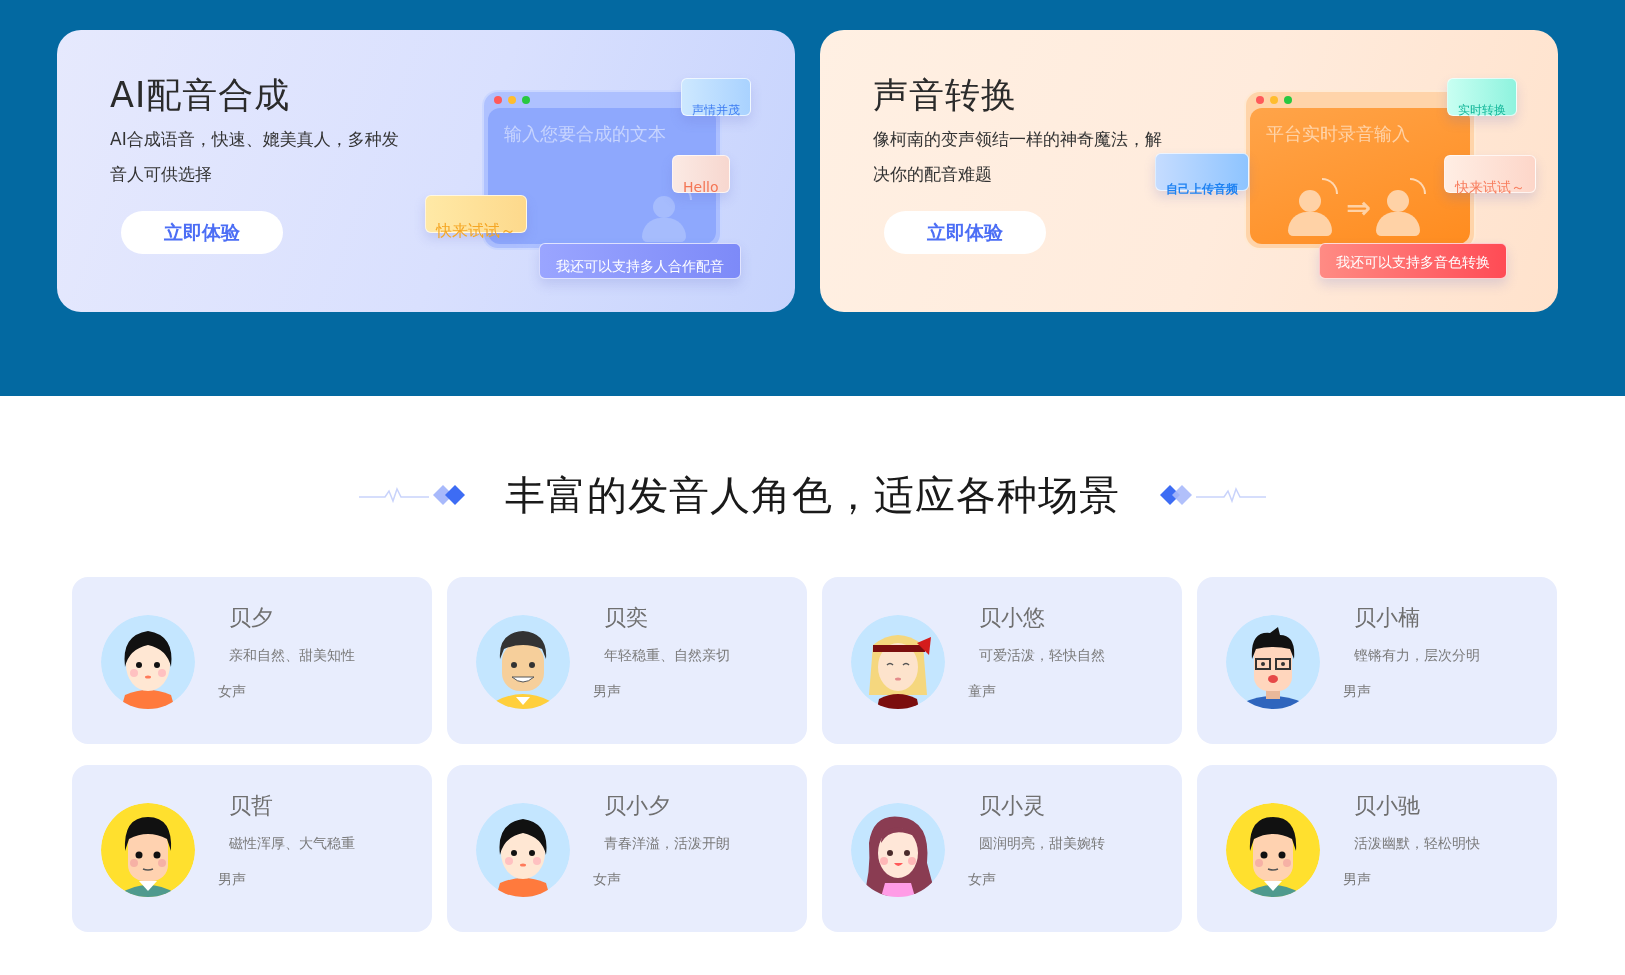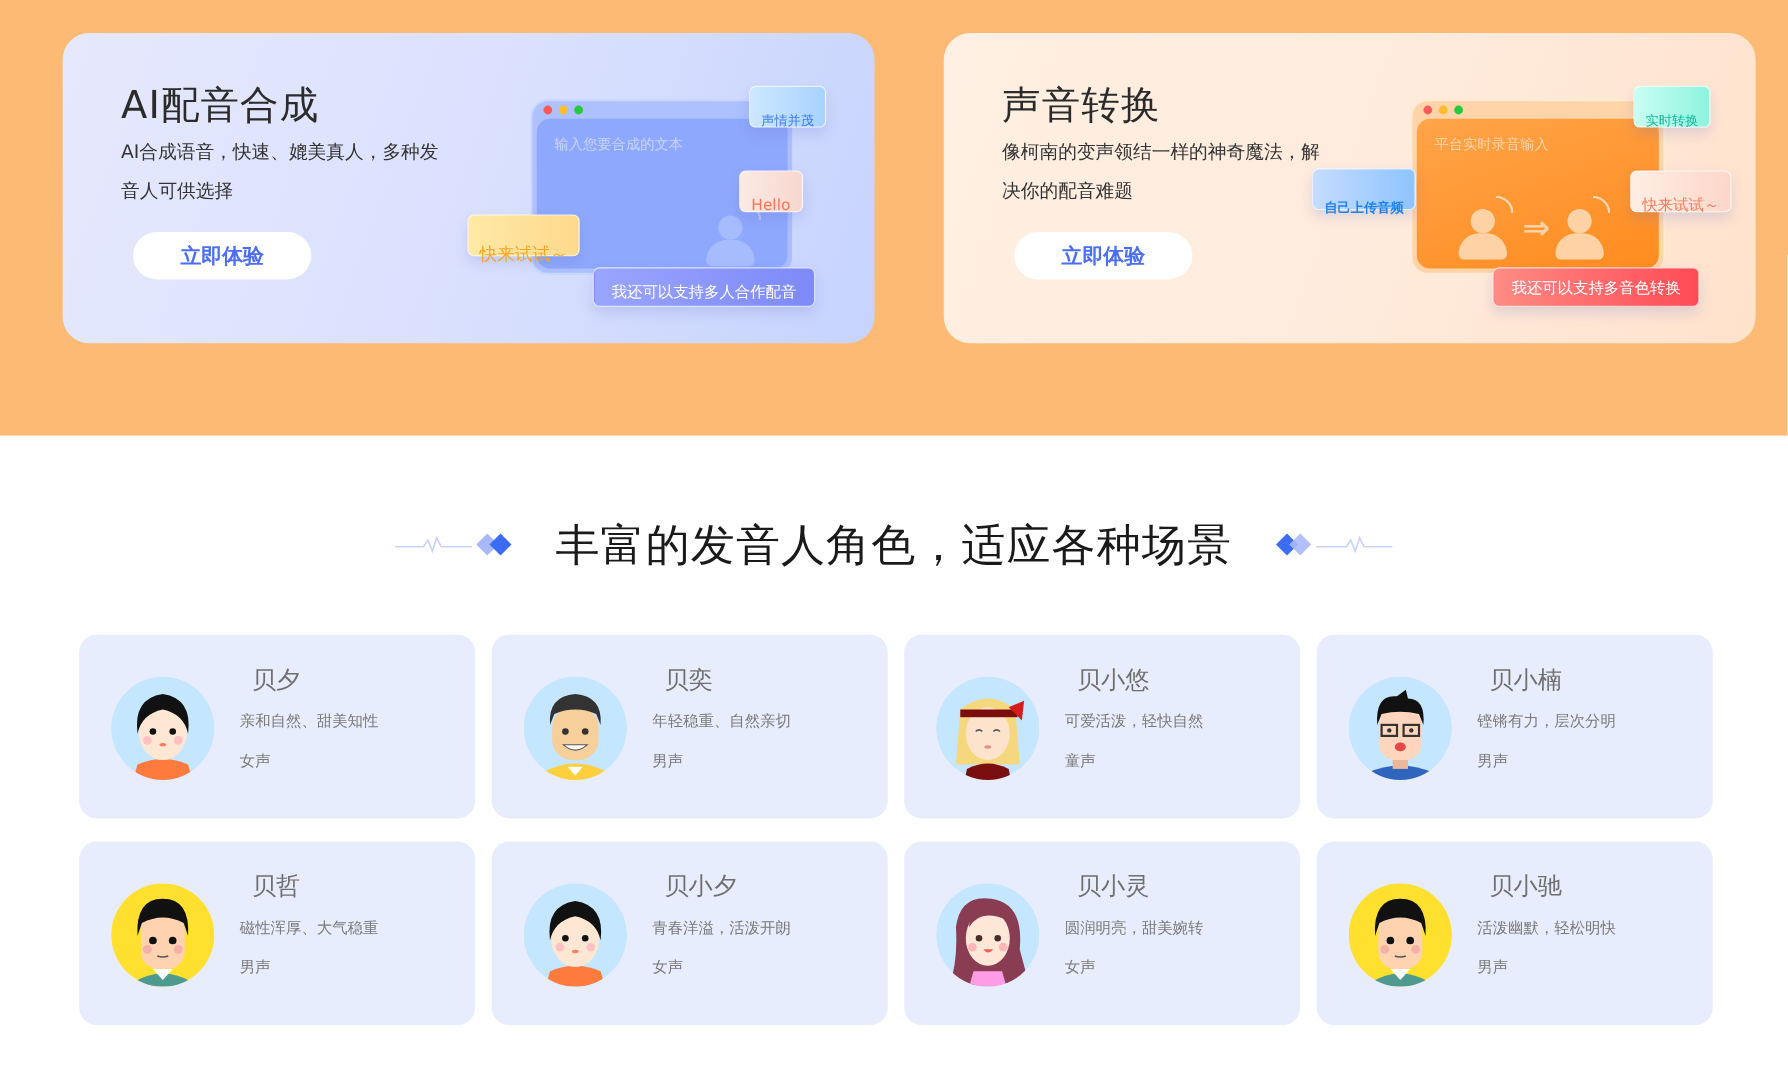--- a/index.html
+++ b/index.html
@@ -1,41 +1,41 @@
 <!DOCTYPE html>
 <html><head>
 <meta charset="utf-8">
 <style>
   * { box-sizing: border-box; margin: 0; padding: 0; }
   html, body { width: 1625px; height: 975px; overflow: hidden; background: #ffffff;
     font-family: "DejaVu Sans", "Liberation Sans", sans-serif; color: #222; }
 
-  .top-section { position: absolute; left: 0; top: 0; width: 1625px; height: 396px; background: #fdba74; }
+  .top-section { position: absolute; left: 0; top: 0; width: 1625px; height: 396px; background: #0369a1; }
 
   .feature-card { position: absolute; top: 30px; height: 282px; border-radius: 24px; overflow: hidden; }
   .card-tts { left: 57px; width: 738px; background: linear-gradient(110deg, #e6e9fd 0%, #d9e0fe 55%, #c6d3fd 100%); }
-  .card-vc { left: 820px; width: 738px; background: linear-gradient(110deg, #fff0e3 0%, #ffebdc 55%, #ffe2cc 100%); margin-left: 38px; }
+  .card-vc { left: 820px; width: 738px; background: linear-gradient(110deg, #fff0e3 0%, #ffebdc 55%, #ffe2cc 100%); }
 
   .card-title { position: absolute; left: 53px; top: 42px; font-size: 35px; color: #2b2b2b; font-weight: normal; letter-spacing: 1px; }
   .card-desc { position: absolute; left: 53px; top: 92px; width: 300px; font-size: 17px; line-height: 35px; color: #333; }
   .card-vc .card-desc { width: 290px; }
   .try-button { position: absolute; left: 64px; top: 181px; width: 162px; height: 43px; border-radius: 27px; background: #fff;
     border: none; color: #4c6ef5; font-size: 19px; font-weight: bold; cursor: pointer; font-family: "DejaVu Sans", sans-serif; }
 
   .mock-window { position: absolute; border-radius: 16px; }
   .tts-window { left: 425px; top: 60px; width: 240px; height: 160px; background: rgba(160,183,255,0.75); border: 2px solid rgba(255,255,255,0.35); }
   .tts-window .inner { position: absolute; left: 4px; top: 16px; right: 4px; bottom: 4px; border-radius: 12px; background: #8ea8fd; }
   .vc-window { left: 424px; top: 60px; width: 232px; height: 160px; background: #ffd4a9; border: 2px solid rgba(255,255,255,0.5); }
   .vc-window .inner { position: absolute; left: 4px; top: 16px; right: 4px; bottom: 4px; border-radius: 12px; background: linear-gradient(160deg,#ffa449,#ff8c1f); }
 
   .dots { position: absolute; left: 10px; top: 4px; display: flex; gap: 6px; }
   .dot { width: 8px; height: 8px; border-radius: 50%; }
   .dot.red { background: #ff5a5a; } .dot.yellow { background: #ffbd2e; } .dot.green { background: #28c840; }
 
-  .window-placeholder { position: absolute; left: 16px; top: 14px; font-size: 13px; color: rgba(255,255,255,0.5); }
+  .window-placeholder { position: absolute; left: 16px; top: 14px; font-size: 18px; color: rgba(255,255,255,0.5); }
   .vc-window .window-placeholder { color: rgba(255,255,255,0.55); }
 
   .person { position: absolute; width: 44px; height: 48px; }
   .person .head { position: absolute; left: 11px; top: 0; width: 22px; height: 22px; border-radius: 50%; }
   .person .body { position: absolute; left: 0; top: 22px; width: 44px; height: 24px; border-radius: 22px 22px 6px 6px; }
   .tts-window .person .head, .tts-window .person .body { background: #a6bcfd; }
   .vc-window .person .head, .vc-window .person .body { background: #ffd2a6; }
   .waves { position: absolute; width: 16px; height: 16px; border-top: 2px solid; border-right: 2px solid; border-radius: 0 16px 0 0; }
   .tts-window .waves { border-color: #b9cafe; }
   .vc-window .waves { border-color: #ffd8b3; }
@@ -56,21 +56,21 @@
 
   .section-title-wrap { position: absolute; left: 0; top: 460px; width: 1625px; height: 70px; display: flex; align-items: center; justify-content: center; gap: 38px; }
   .section-title { font-size: 40px; color: #1a1a1a; font-weight: normal; letter-spacing: 1px; }
   .deco { display: flex; align-items: center; gap: 4px; }
   .deco svg { display: block; }
 
   .voice-grid { position: absolute; left: 72px; top: 577px; width: 1486px; display: grid; grid-template-columns: repeat(4, 360px); column-gap: 15px; row-gap: 21px; }
   .voice-card { height: 167px; border-radius: 16px; background: #e8edfd; position: relative; cursor: pointer; }
   .avatar { position: absolute; left: 29px; top: 38px; width: 94px; height: 94px; border-radius: 50%; overflow: hidden; }
   .voice-name { position: absolute; left: 157px; top: 26px; font-size: 22px; color: #6f6f6f; }
-  .voice-desc { position: absolute; left: 146px; top: 70px; font-size: 14px; color: #7a7a7a; }
+  .voice-desc { position: absolute; left: 157px; top: 70px; font-size: 14px; color: #7a7a7a; }
   .voice-gender { position: absolute; left: 146px; top: 106px; font-size: 14px; color: #7a7a7a; }
 </style>
 </head>
 <body>
 
 <div class="top-section">
 
   <div class="feature-card card-tts">
     <h2 class="card-title">AI配音合成</h2>
     <p class="card-desc">AI合成语音，快速、媲美真人，多种发音人可供选择</p>

